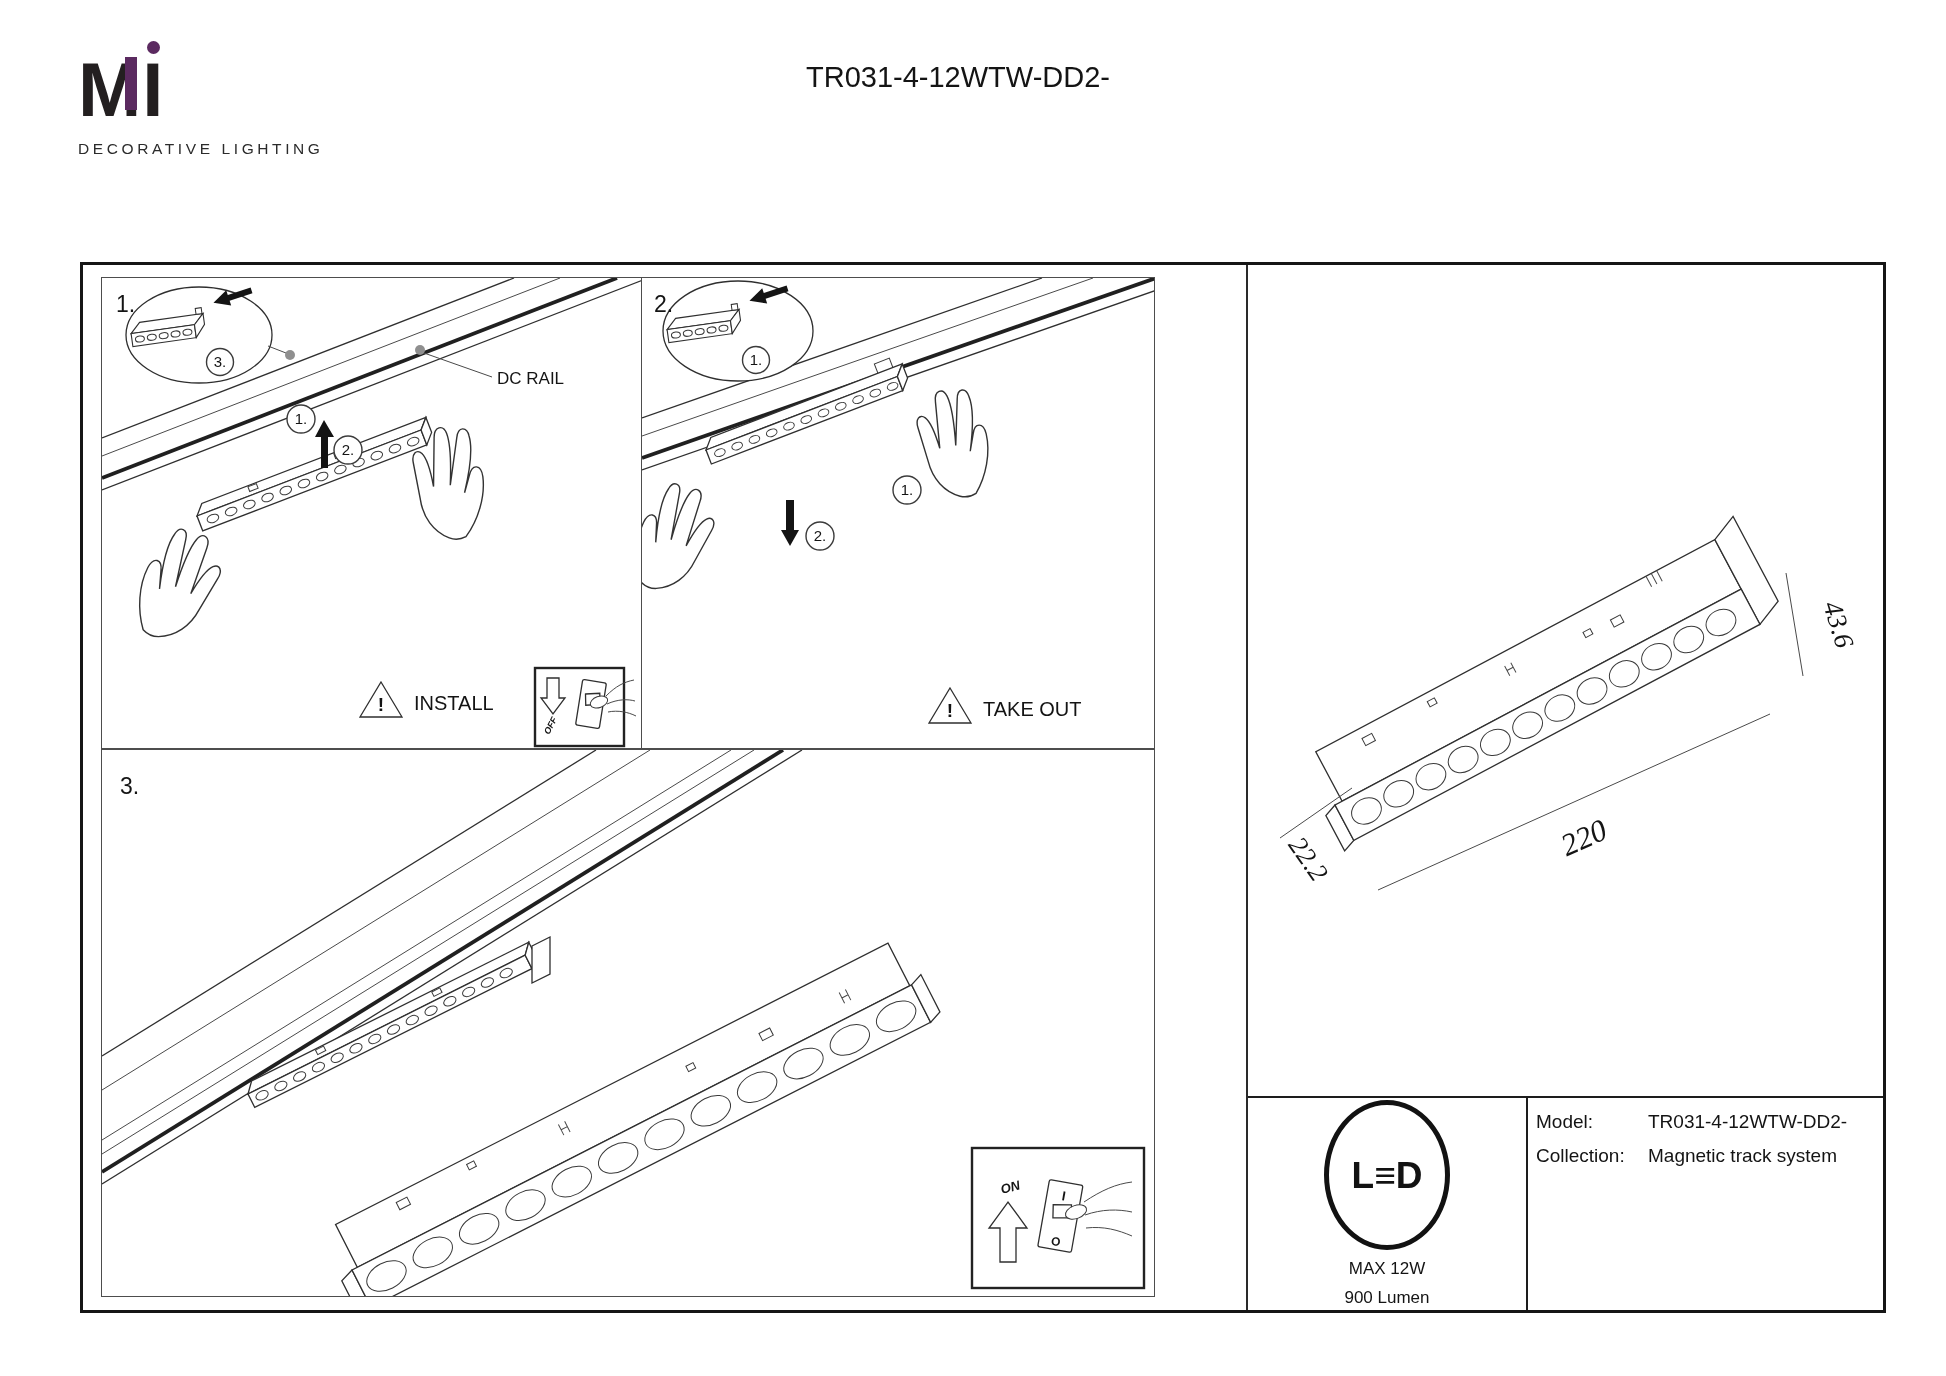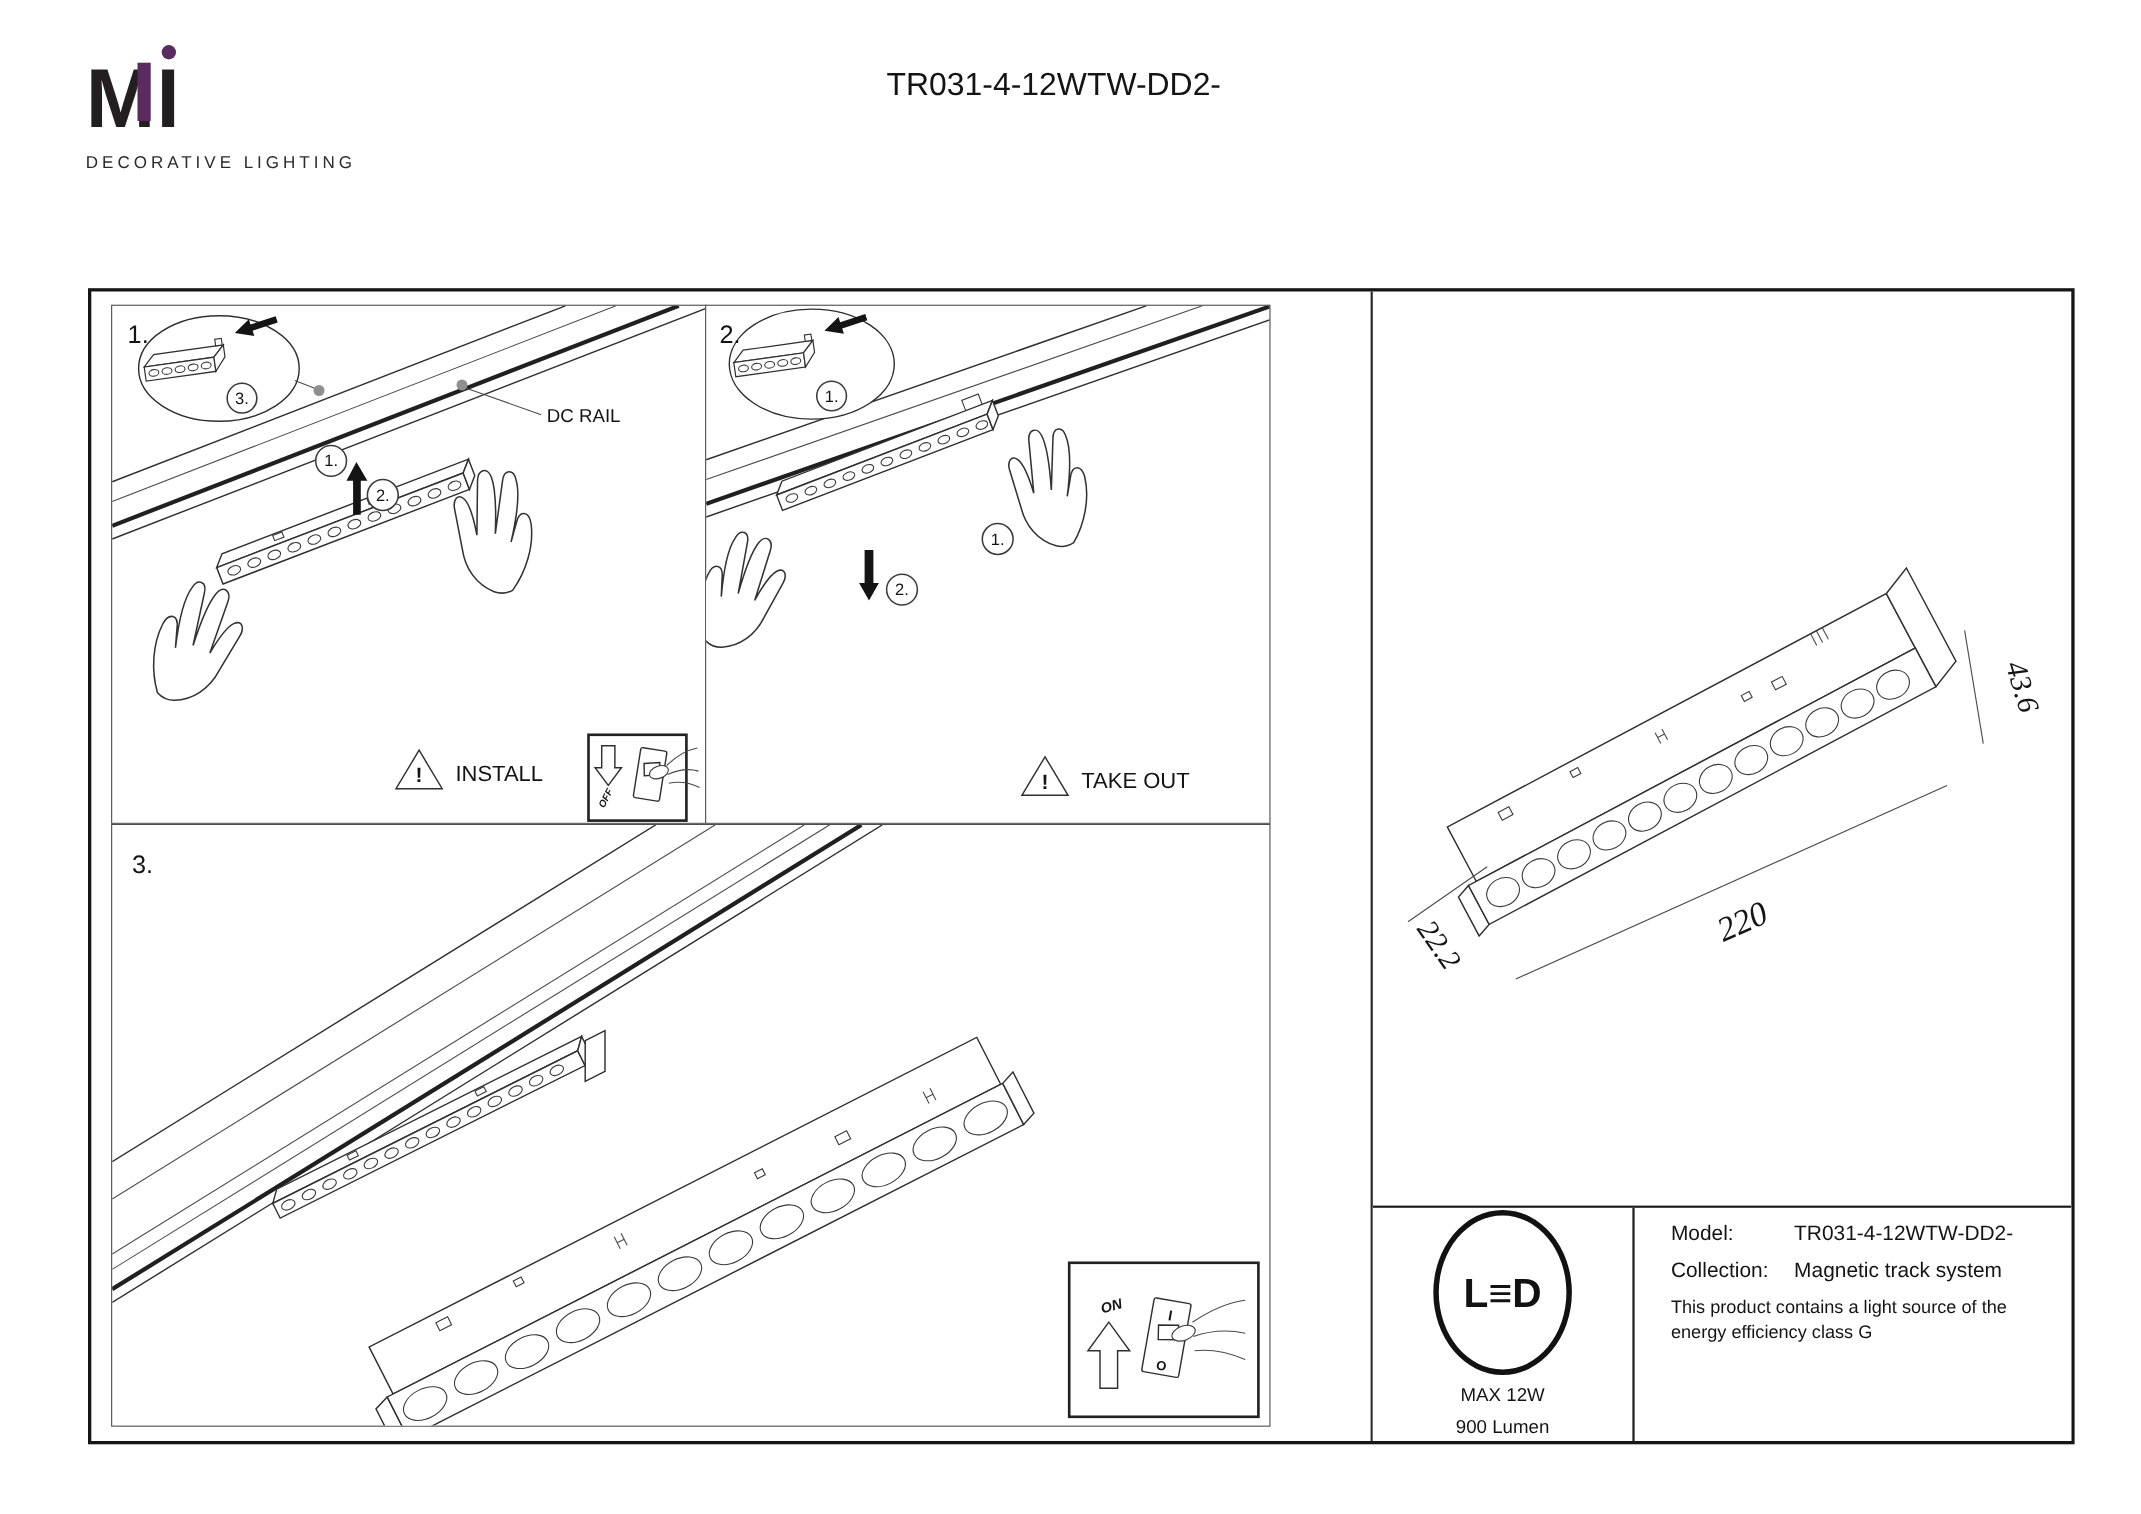--- a/index.html
+++ b/index.html
@@ -42,21 +42,21 @@
   .dot{fill:#8f8f8f;stroke:none;}
   .dimnum{font-family:"Liberation Serif",serif;font-style:italic;fill:#141414;}
 
   
   #spec{position:absolute;left:1165px;top:831px;right:0;bottom:0;border-top:2px solid #1d1d1d;display:flex;background:#fff;}
   .spec-left{width:278px;border-right:2px solid #1d1d1d;display:flex;flex-direction:column;align-items:center;justify-content:center;gap:9px;}
   .led-circle{width:116px;height:140px;border:5px solid #121212;border-radius:50%;display:flex;align-items:center;justify-content:center;font-weight:bold;font-size:37px;color:#121212;}
   .led-circle span{line-height:1;}
   .spec-power{font-size:17px;}
   .spec-lumen{font-size:17px;}
-  .spec-right{flex:1;padding:13px 6px 8px 33px;position:relative;}
+  .spec-right{flex:1;padding:13px 6px 8px 8px;position:relative;}
   .spec-row{display:flex;font-size:19px;margin-bottom:12px;}
   .spec-row .lab{width:112px;}
   .picto-block{position:relative;height:84px;margin-top:2px;}
   .picto{position:absolute;left:2px;top:0;width:74px;height:84px;border:2px solid #121212;background:#fff;}
   .picto-band{position:absolute;left:0;top:15px;width:100%;height:15px;background:#121212;}
   .picto-circle{position:absolute;left:50%;top:21px;margin-left:-11px;width:18px;height:18px;border:2.5px solid #121212;border-radius:50%;background:#fff;}
   .picto-label1{position:absolute;left:102px;top:4px;font-size:19px;}
   .picto-label2{position:absolute;left:88px;top:40px;font-size:19px;}
   .energy-note{font-size:16.5px;line-height:1.32;width:358px;margin-top:5px;}
 </style>
@@ -358,18 +358,17 @@
       </div>
       <div class="spec-right">
         <div class="spec-row">
           <div class="lab">Model:</div>
           <div class="val">TR031-4-12WTW-DD2-</div>
         </div>
         <div class="spec-row">
           <div class="lab">Collection:</div>
           <div class="val">Magnetic track system</div>
         </div>
-        <div class="energy-note">This product contains a light source of the energy efficiency class G</div>
       </div>
     </div>
 
   </div>
 </div>
 
 </body></html>

